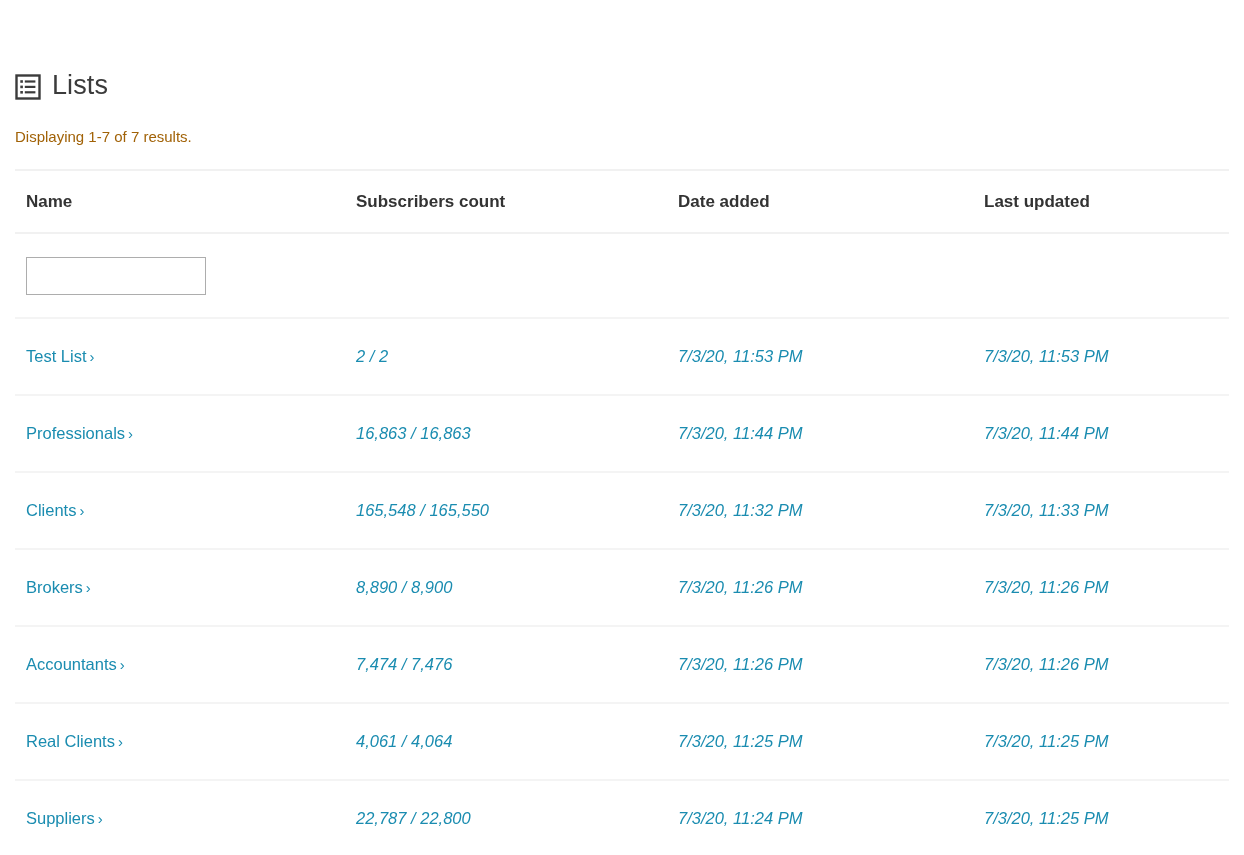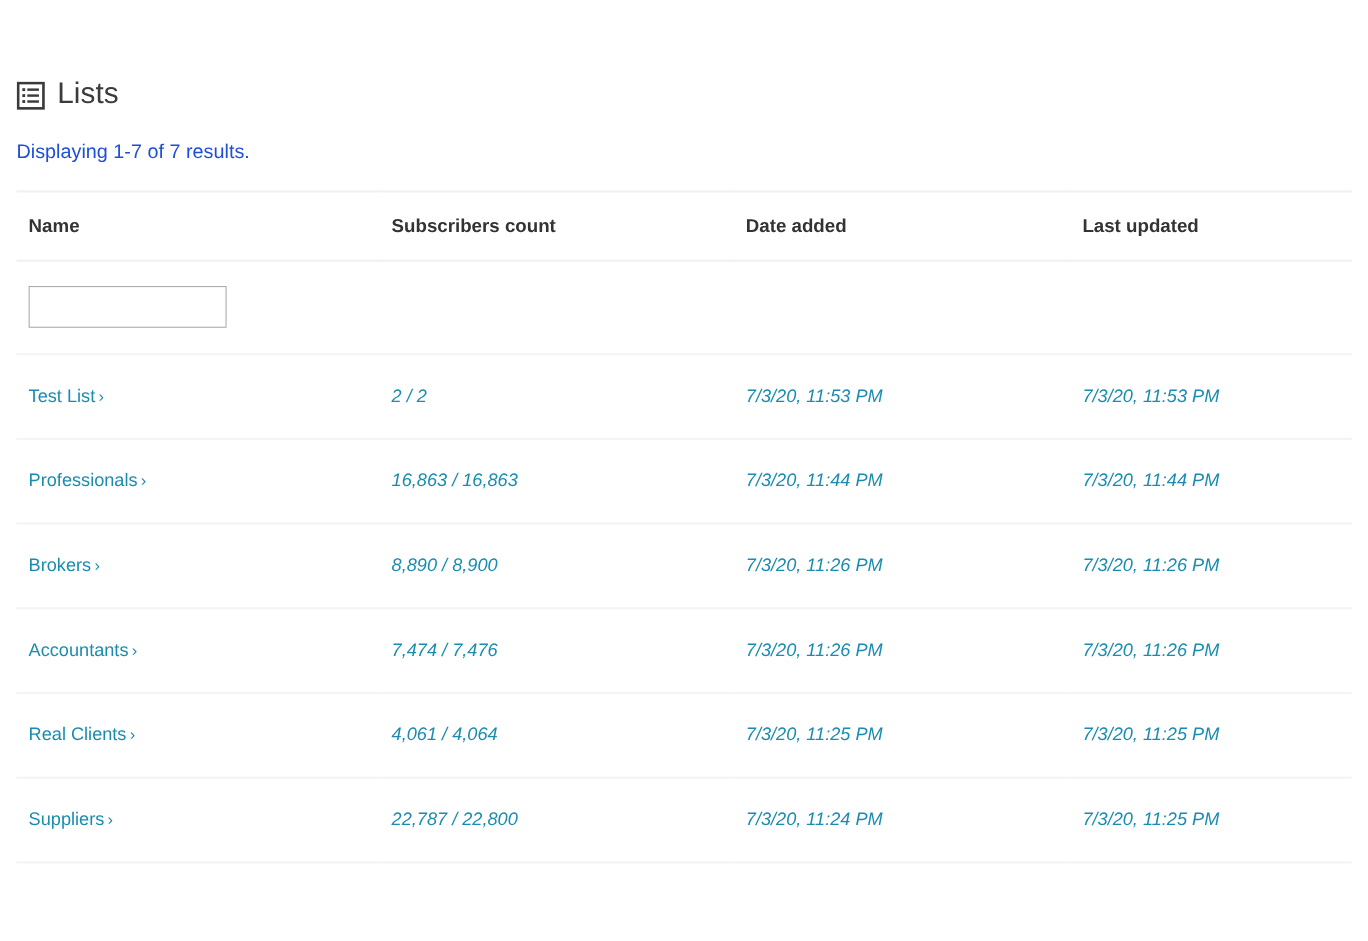--- a/index.html
+++ b/index.html
@@ -43,23 +43,23 @@
     flex: 0 0 auto;
     position: relative;
     top: 1px;
   }
 
   
   .summary {
     margin: 0;
     padding-top: 29px;
     padding-left: 0px;
-    font-size: 18px;
+    font-size: 15px;
     line-height: 1.2;
-    color: #1d4ed8;
+    color: #a16207;
   }
 
   
   .grid-wrap {
     padding-top: 23px;
   }
   table.grid {
     width: 1214px;
     border-collapse: collapse;
     table-layout: fixed;
@@ -199,20 +199,34 @@
           </td>
           <td>
             <a class="val-link" href="#">7/3/20, 11:44 PM</a>
           </td>
           <td>
             <a class="val-link" href="#">7/3/20, 11:44 PM</a>
           </td>
         </tr>
         <tr>
           <td>
+            <a class="cell-link" href="#">Clients</a><span class="chev">›</span>
+          </td>
+          <td>
+            <a class="val-link" href="#">165,548 / 165,550</a>
+          </td>
+          <td>
+            <a class="val-link" href="#">7/3/20, 11:32 PM</a>
+          </td>
+          <td>
+            <a class="val-link" href="#">7/3/20, 11:33 PM</a>
+          </td>
+        </tr>
+        <tr>
+          <td>
             <a class="cell-link" href="#">Brokers</a><span class="chev">›</span>
           </td>
           <td>
             <a class="val-link" href="#">8,890 / 8,900</a>
           </td>
           <td>
             <a class="val-link" href="#">7/3/20, 11:26 PM</a>
           </td>
           <td>
             <a class="val-link" href="#">7/3/20, 11:26 PM</a>

